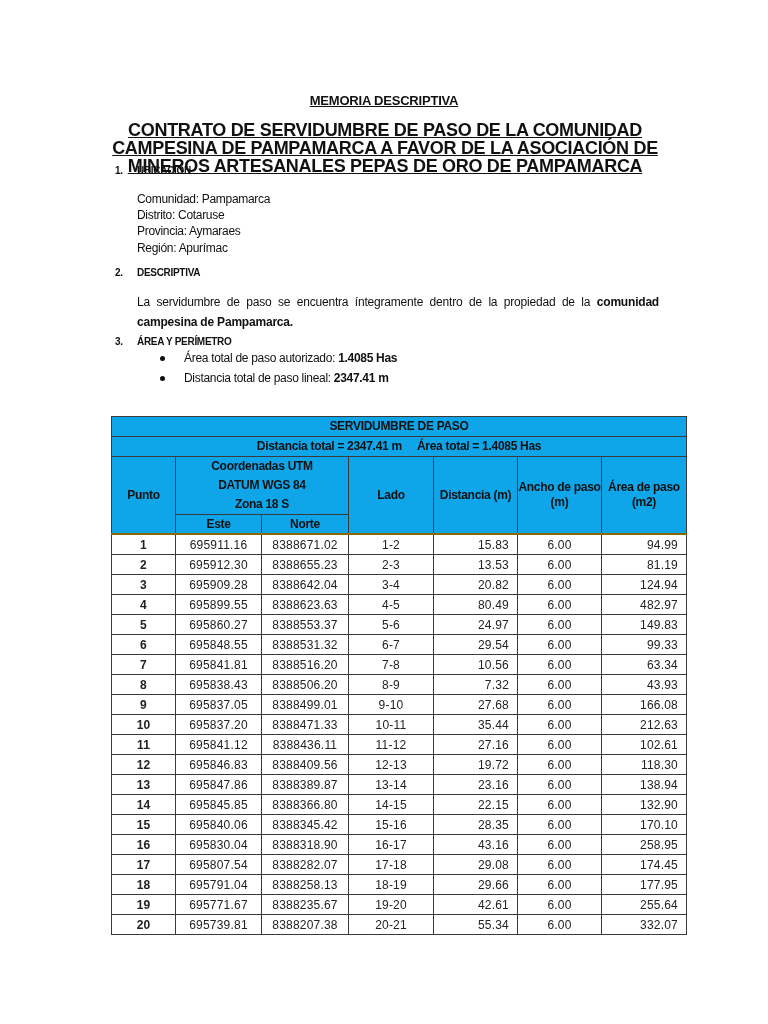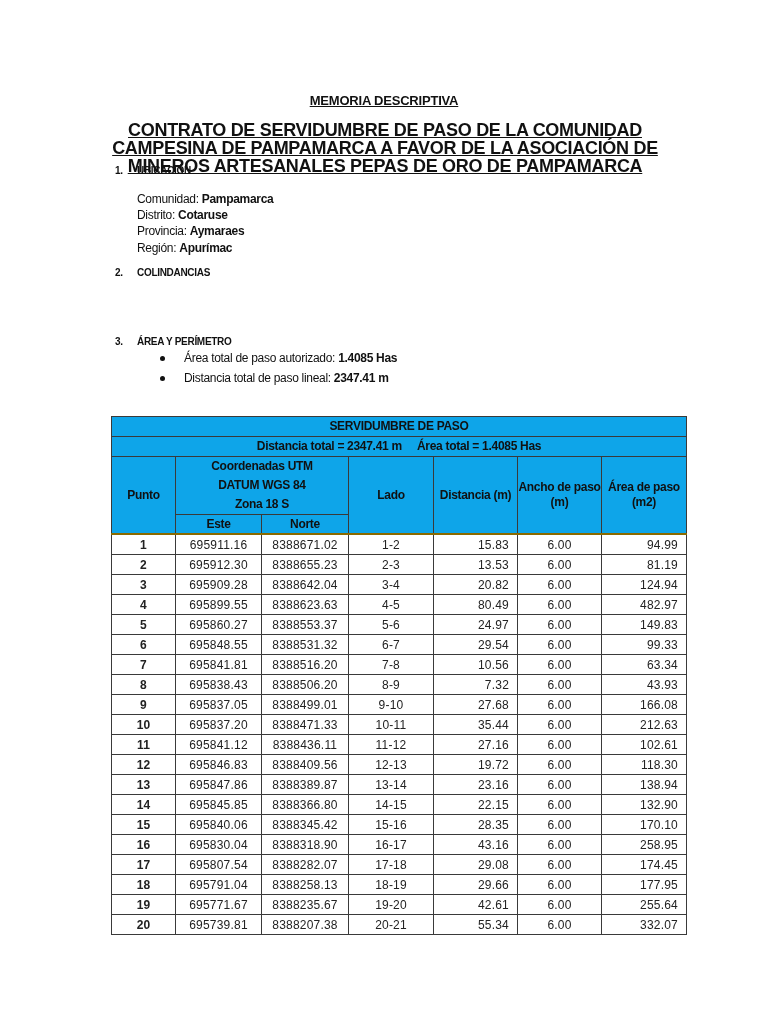--- a/index.html
+++ b/index.html
@@ -11,21 +11,21 @@
                  font-size: 13px; font-weight: bold; text-decoration: underline; letter-spacing: -0.2px; }
     .doc-subtitle { position: absolute; top: 121px; left: 112px; width: 546px; text-align: center;
                     font-size: 18px; font-weight: bold; text-decoration: underline; line-height: 18px;
                     letter-spacing: -0.3px; }
 
     .section-head { position: absolute; left: 115px; font-size: 10px; font-weight: bold; letter-spacing: -0.3px; }
     .section-head .num { display: inline-block; width: 22px; }
 
     .kv { position: absolute; left: 137px; font-size: 12px; letter-spacing: -0.3px; }
     .kv .k { font-weight: normal; }
-    .kv .v { font-weight: bold; }
+    .kv .v { font-weight: normal; }
 
     .para { position: absolute; left: 137px; width: 522px; top: 292px; font-size: 12px; line-height: 20px;
             text-align: justify; letter-spacing: -0.2px; }
     .para b { font-weight: bold; }
 
     .bullets { position: absolute; left: 160px; top: 351px; font-size: 12px; letter-spacing: -0.3px; }
     .bullets .li { height: 19.5px; position: relative; padding-left: 24px; }
     .bullets .li::before { content: ""; position: absolute; left: 0; top: 5px; width: 5px; height: 5px;
                            border-radius: 50%; background: #111; }
     .bullets .v { font-weight: bold; }
@@ -64,21 +64,24 @@
     <span class="k">Distrito: </span><span class="v">Cotaruse</span>
   </div>
   <div class="kv" style="top:224px;">
     <span class="k">Provincia: </span><span class="v">Aymaraes</span>
   </div>
   <div class="kv" style="top:241px;">
     <span class="k">Región: </span><span class="v">Apurímac</span>
   </div>
 
   <div class="section-head" style="top:267px;">
-    <span class="num">2.</span><span>COLINDANCIAS</span>
+    <span class="num">2.</span><span>DESCRIPTIVA</span>
+  </div>
+  <div class="para">
+    <span>La servidumbre de paso se encuentra íntegramente dentro de la propiedad de la </span><b>comunidad campesina de Pampamarca.</b>
   </div>
 
   <div class="section-head" style="top:336px;">
     <span class="num">3.</span><span>ÁREA Y PERÍMETRO</span>
   </div>
   <div class="bullets">
     <div class="li">
       <span>Área total de paso autorizado: </span><span class="v">1.4085 Has</span>
     </div>
     <div class="li">

